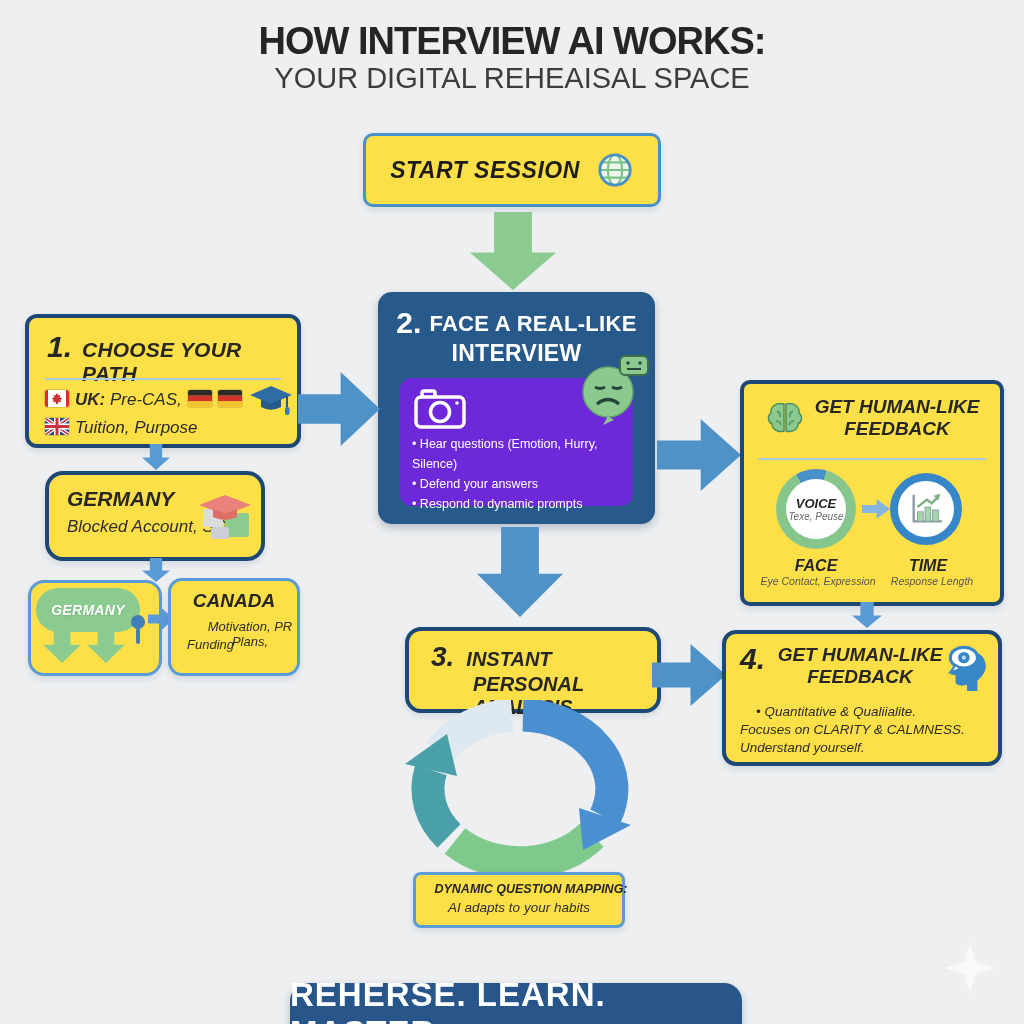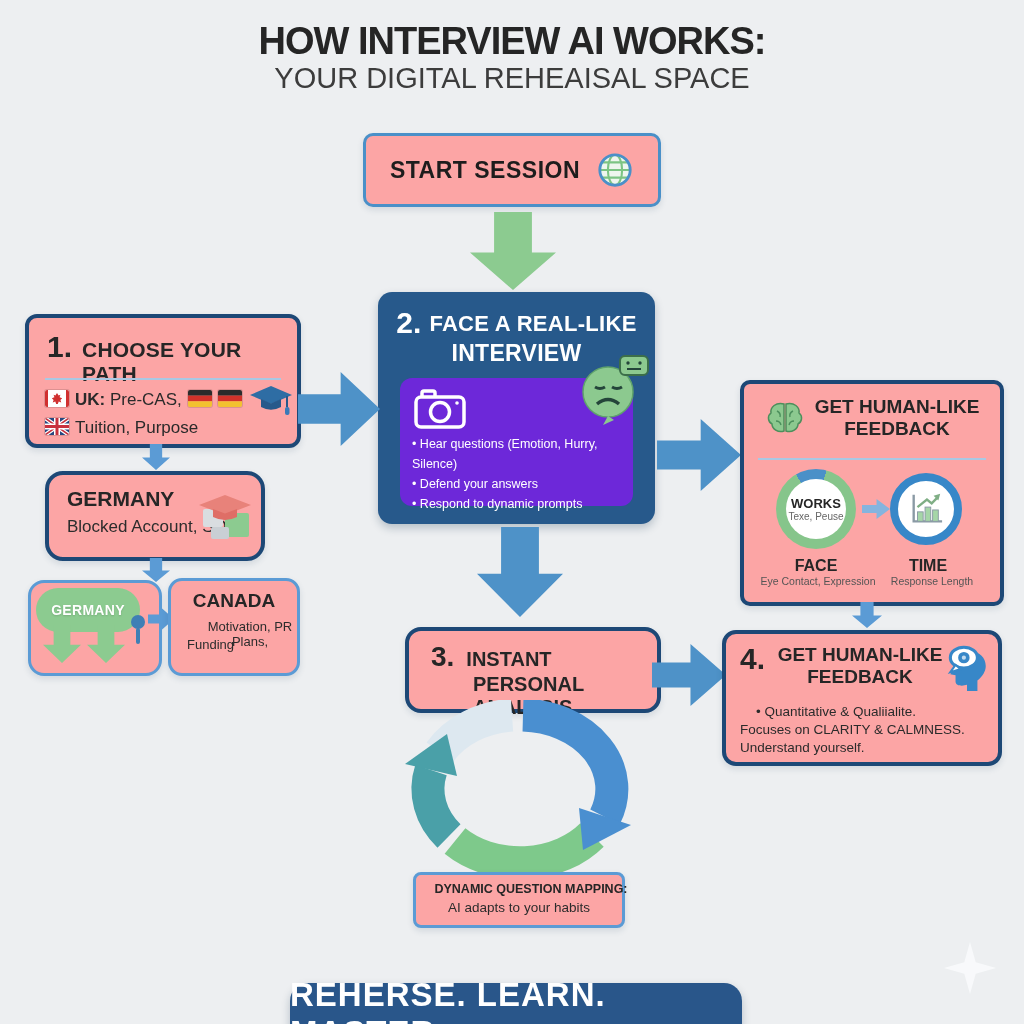--- a/index.html
+++ b/index.html
@@ -1,20 +1,20 @@
 <!DOCTYPE html>
 <html><head>
 <meta charset="utf-8">
 <style>
   html,body{margin:0;padding:0;background:#edeff1;}
   #canvas{position:relative;width:1024px;height:1024px;background:#edeff1;overflow:hidden;
           font-family:"Liberation Sans", sans-serif;color:#262626;}
   
   .abs{position:absolute;}
-  .whitebox{position:absolute;background:#fca5a5;box-shadow:0 3px 6px rgba(30,60,90,.13);}
+  .whitebox{position:absolute;background:#fde047;box-shadow:0 3px 6px rgba(30,60,90,.13);font-style:italic;}
   .navy-border{border:4px solid #1d4876;border-radius:14px;}
   .blue-border{border:3px solid #5b9bd5;border-radius:14px;}
   .arrow-down{clip-path:polygon(28% 0,72% 0,72% 52%,100% 52%,50% 100%,0 52%,28% 52%);}
   .arrow-right{clip-path:polygon(0 30%,52% 30%,52% 0,100% 50%,52% 100%,52% 70%,0 70%);}
   .blue{background:#4e92c8;} .lightblue{background:#5b9bd5;} .green{background:#8ccb90;}
   .divider{position:absolute;height:2px;background:#a9c9e4;}
   
   .title{top:20px;left:0;width:100%;text-align:center;font-size:38px;font-weight:800;
          letter-spacing:-1px;color:#252525;}
   .subtitle{top:62px;left:0;width:100%;text-align:center;font-size:29px;font-weight:500;
@@ -253,21 +253,21 @@
         </g>
         <path d="M12 10 q4 2 3 6 M28 10 q-4 2 -3 6 M11 20 q4 0 5 4 M29 20 q-4 0 -5 4" stroke="#4c8f5c" stroke-width="1.4" fill="none"></path>
       </svg>
       <div class="fb-title">
         <div>GET HUMAN-LIKE</div>
         <div>FEEDBACK</div>
       </div>
     </div>
     <div class="divider fb-div"></div>
     <div class="voice-ring">
-      <div class="voice-t">WORKS</div>
+      <div class="voice-t">VOICE</div>
       <div class="voice-s">Texe, Peuse</div>
     </div>
     <div class="abs arrow-right mid-arrow"></div>
     <div class="time-circle">
       <svg width="38" height="36" viewBox="0 0 40 38">
         <path d="M7 4 V32 H37" stroke="#8a9aa5" stroke-width="2.5" fill="none"></path>
         <rect x="11" y="22" width="6" height="10" fill="#a5d6a7" stroke="#8a9aa5" stroke-width="1"></rect>
         <rect x="19" y="17" width="6" height="15" fill="#a5d6a7" stroke="#8a9aa5" stroke-width="1"></rect>
         <rect x="27" y="20" width="6" height="12" fill="#a5d6a7" stroke="#8a9aa5" stroke-width="1"></rect>
         <path d="M11 17 L21 9 L26 13 L33 6" stroke="#7fae85" stroke-width="2.5" fill="none"></path>

